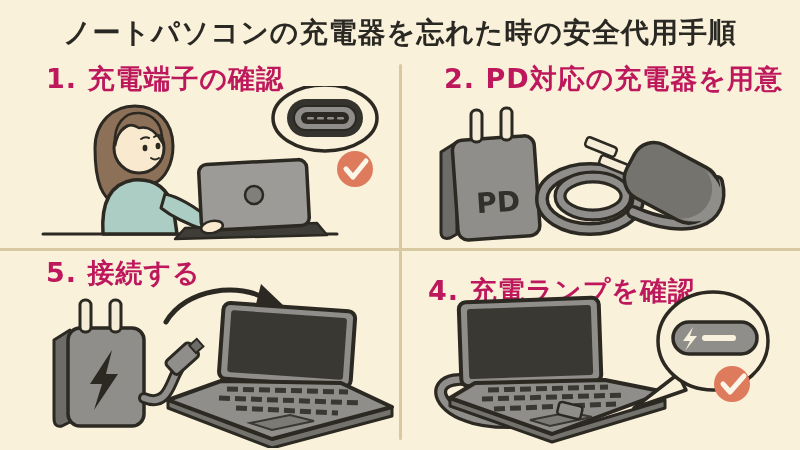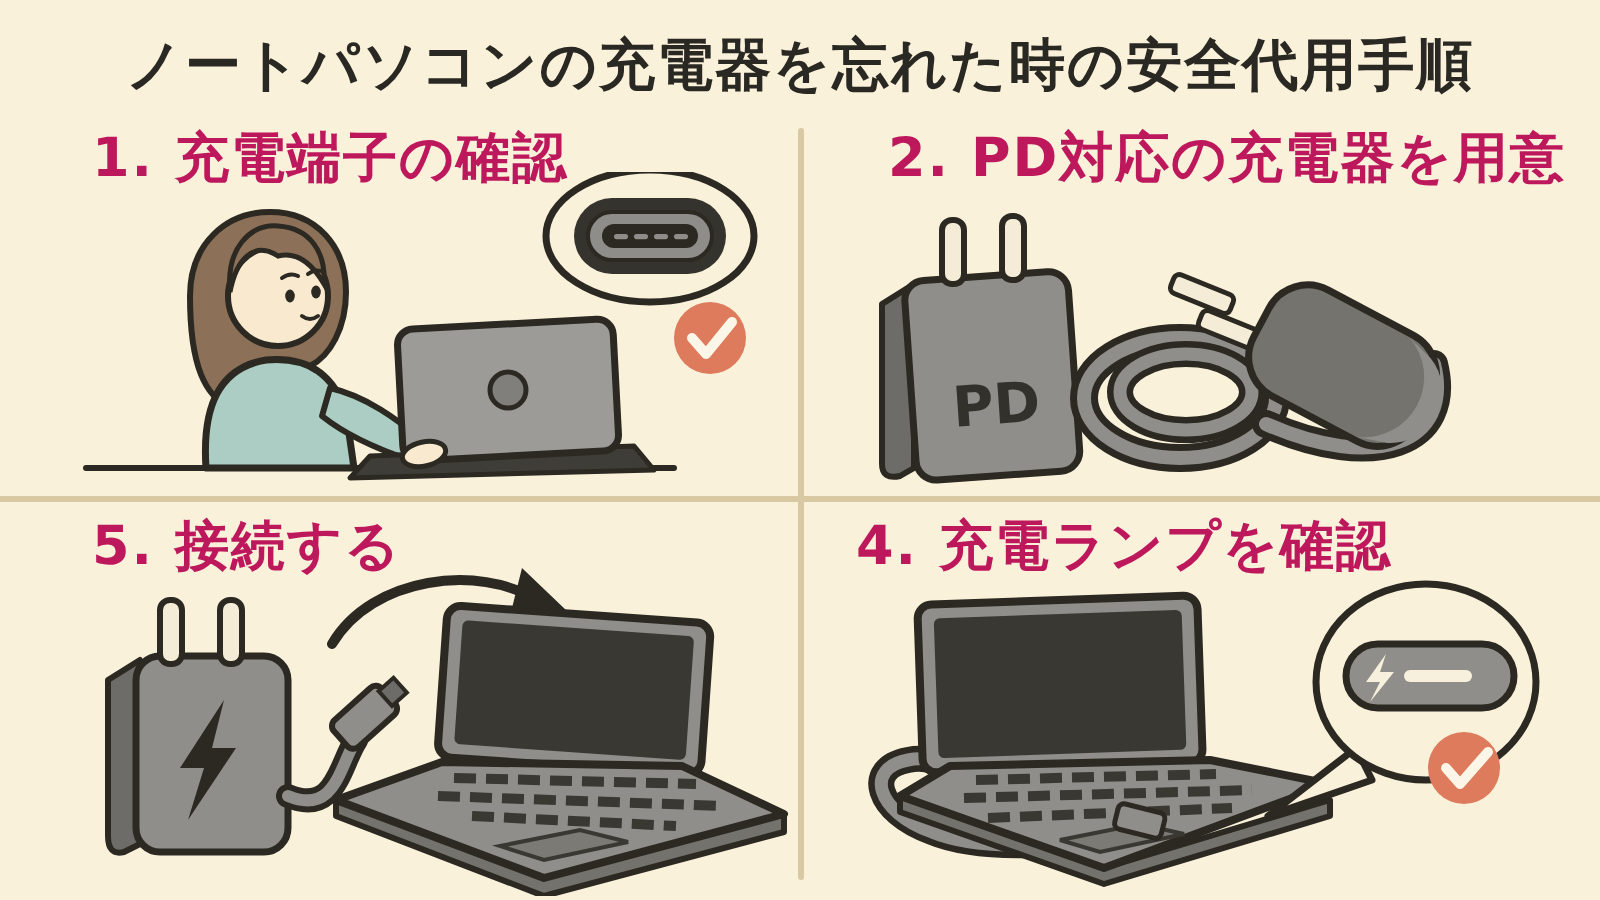--- a/index.html
+++ b/index.html
@@ -13,21 +13,21 @@
   .page-title{
     top:14px;left:0;width:800px;text-align:center;
     font-size:28px;font-weight:800;letter-spacing:1px;color:#2A2823;
   }
   .panel-heading{
     font-size:27px;font-weight:700;color:#be185d;letter-spacing:1px;
   }
   .h1{left:46px;top:61px;}
   .h2{left:428px;top:61px;margin-left:16px;}
   .h3{left:46px;top:255px;}
-  .h4{left:428px;top:255px;}
+  .h4{left:428px;top:273px;}
   .divider{background:#D8C9A3;}
   .div-v{left:399px;top:64px;width:3px;height:376px;border-radius:2px;}
   .div-h{left:0px;top:248px;width:800px;height:3px;}
   svg{display:block;}
 </style>
 </head>
 <body>
 
 <div class="abs page-title">ノートパソコンの充電器を忘れた時の安全代用手順</div>
 

